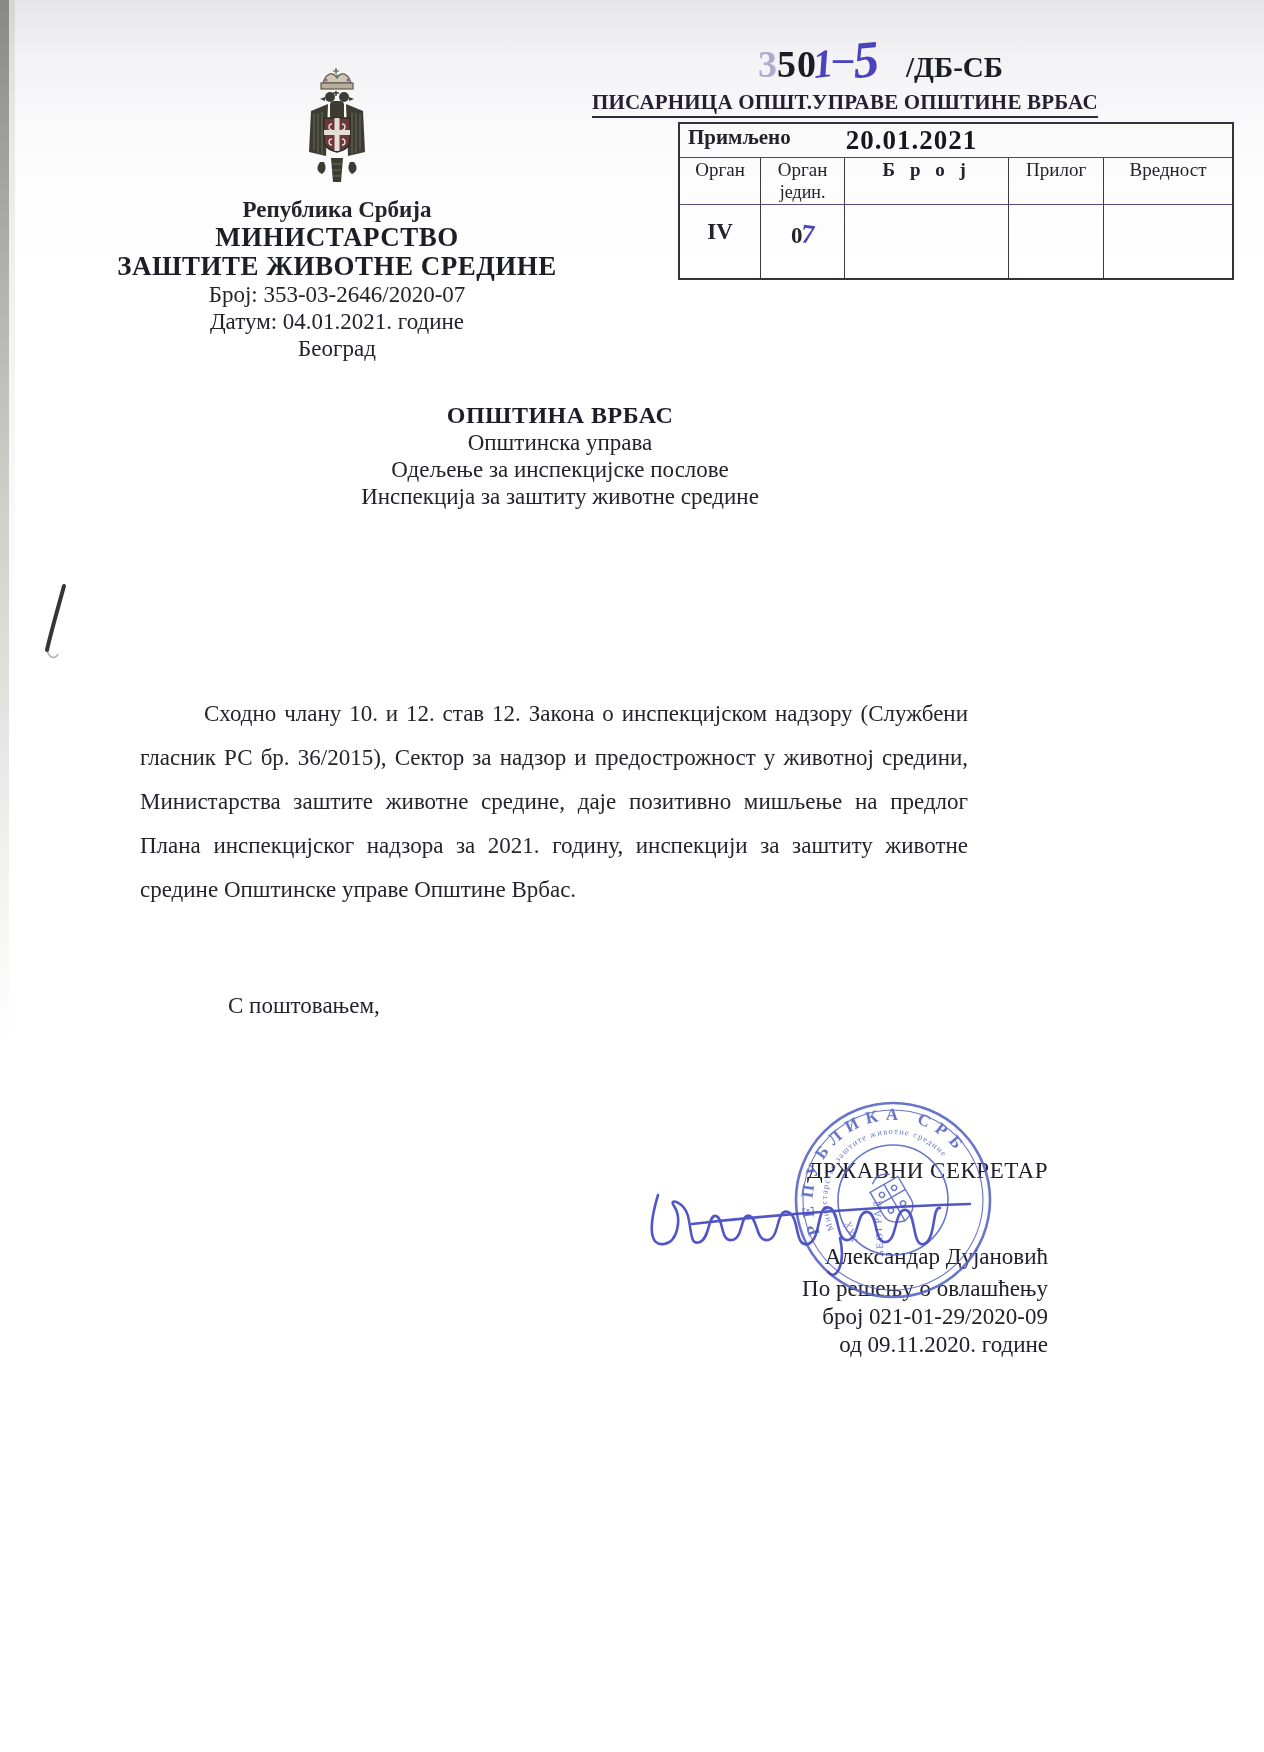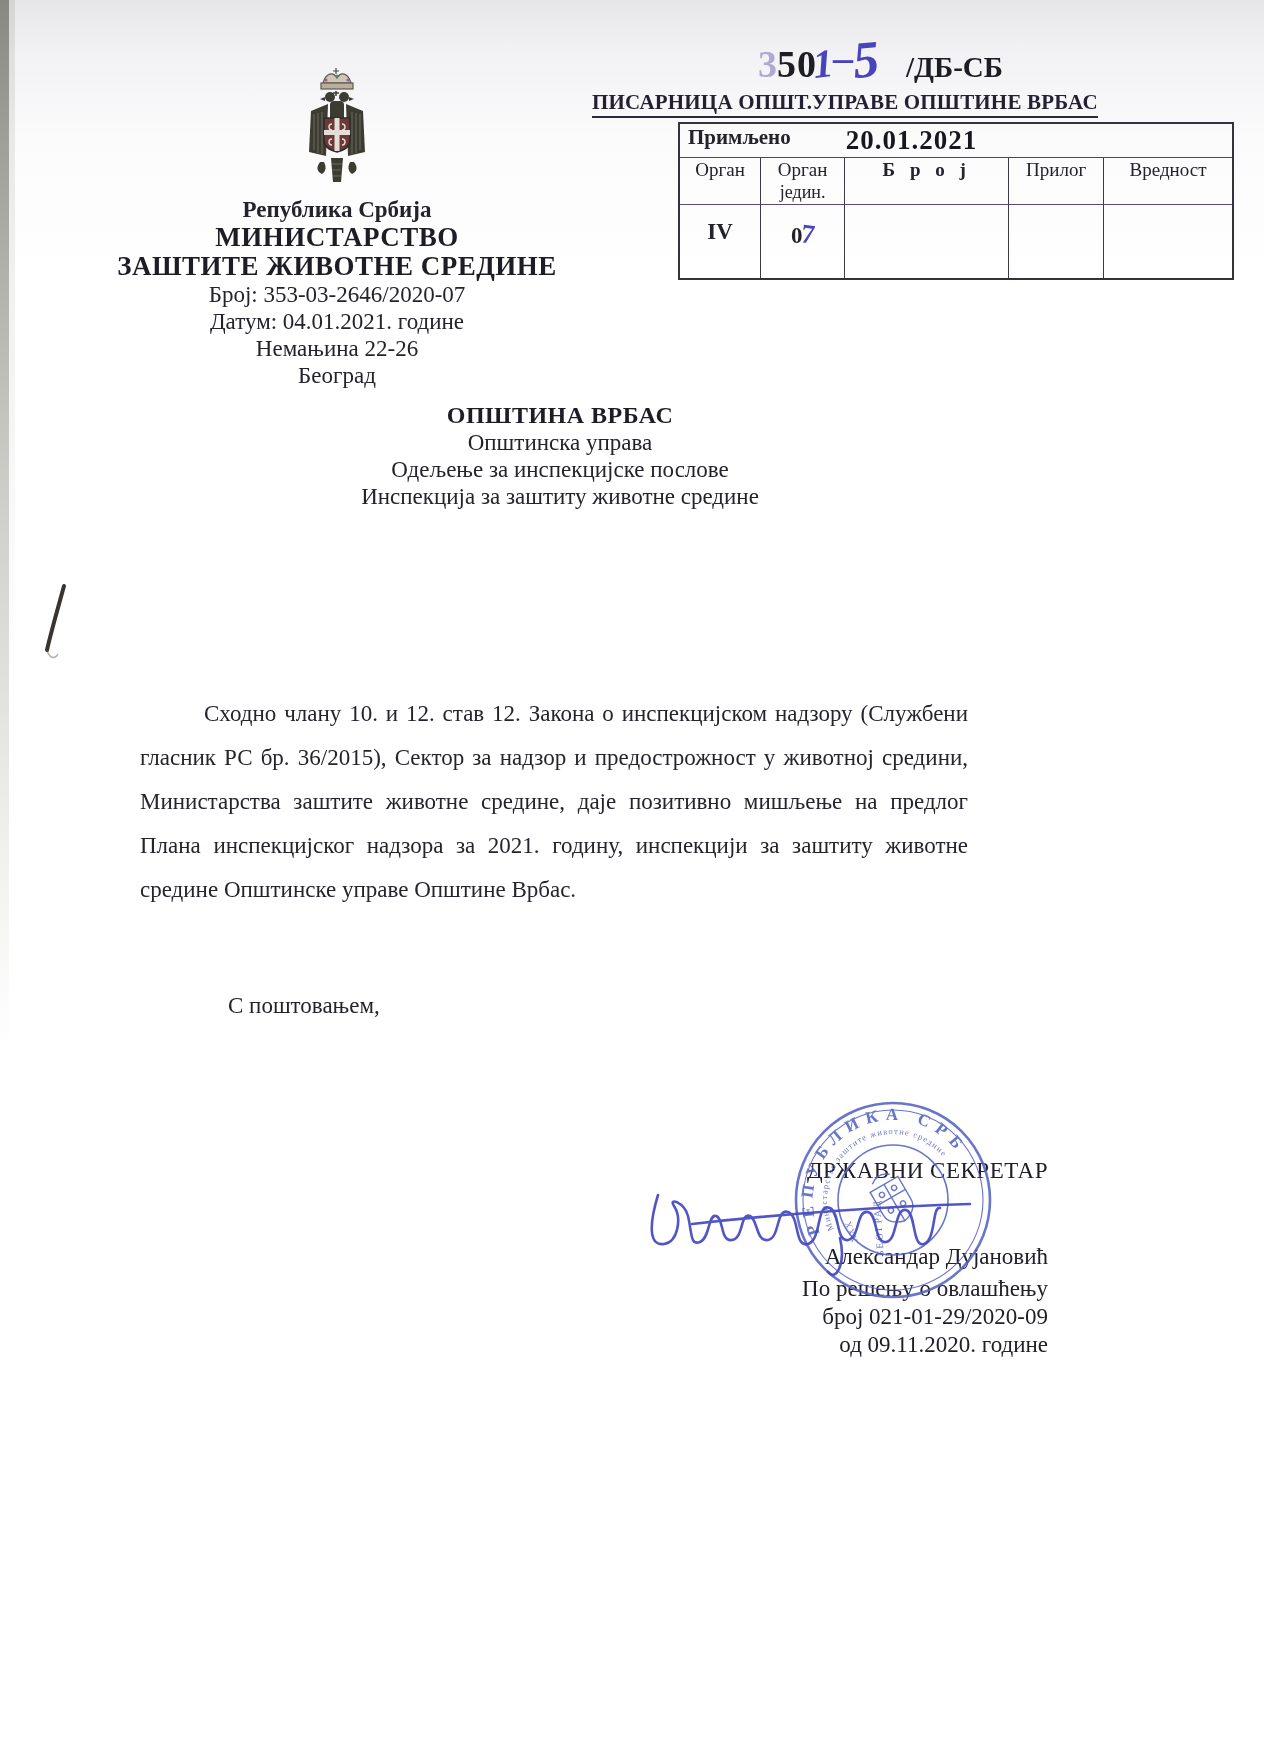--- a/index.html
+++ b/index.html
@@ -144,21 +144,20 @@
       <path d="M52 73 a3 3 0 1 1 0 6"></path>
     </g>
   </svg>
 
   <div class="abs sender">
     <div class="b">Република Србија</div>
     <div class="m">МИНИСТАРСТВО</div>
     <div class="m">ЗАШТИТЕ ЖИВОТНЕ СРЕДИНЕ</div>
     <div>Број: 353-03-2646/2020-07</div>
     <div>Датум: 04.01.2021. године</div>
-    <div>Немањина 22-26</div>
     <div>Београд</div>
   </div>
 
   <div class="abs recipient">
     <div class="b">ОПШТИНА ВРБАС</div>
     <div>Општинска управа</div>
     <div>Одељење за инспекцијске послове</div>
     <div>Инспекција за заштиту животне средине</div>
   </div>
 

